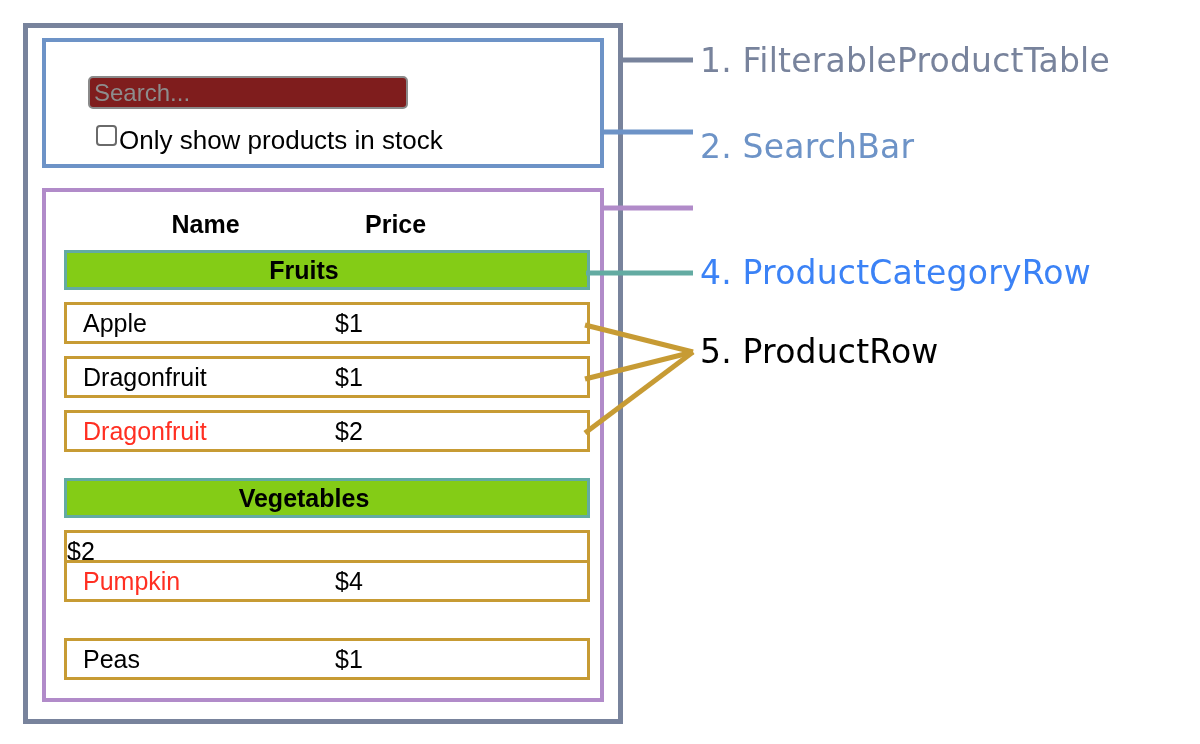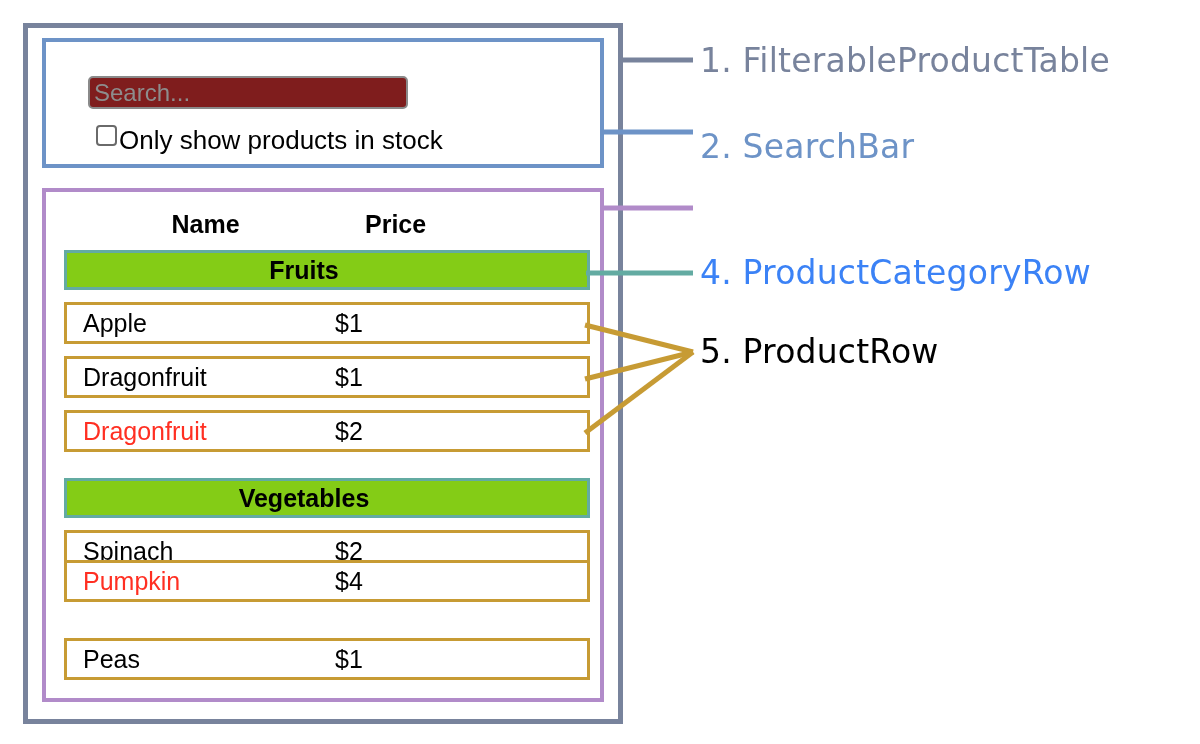--- a/index.html
+++ b/index.html
@@ -142,21 +142,20 @@
       <div class="prod-row" style="top:218px">
         <span class="cell-name oos">Dragonfruit</span>
         <span class="cell-price">$2</span>
       </div>
 
       <div class="cat-row" style="top:286px">
         <span class="cat-label">Vegetables</span>
       </div>
 
       <div class="prod-row" style="top:338px">
-        <span class="cell-name">Spinach</span>
         <span class="cell-price">$2</span>
       </div>
 
       <div class="prod-row" style="top:368px">
         <span class="cell-name oos">Pumpkin</span>
         <span class="cell-price">$4</span>
       </div>
 
       <div class="prod-row" style="top:446px">
         <span class="cell-name">Peas</span>

